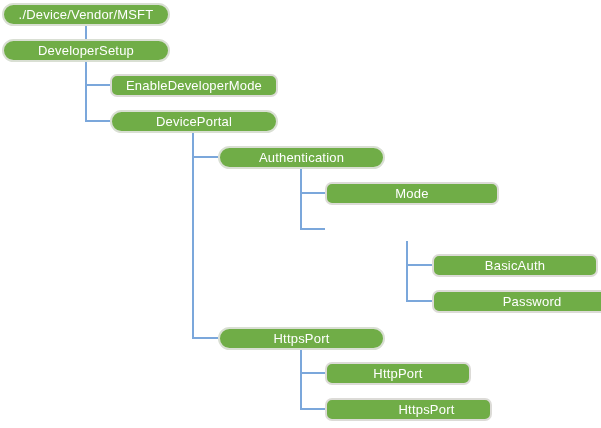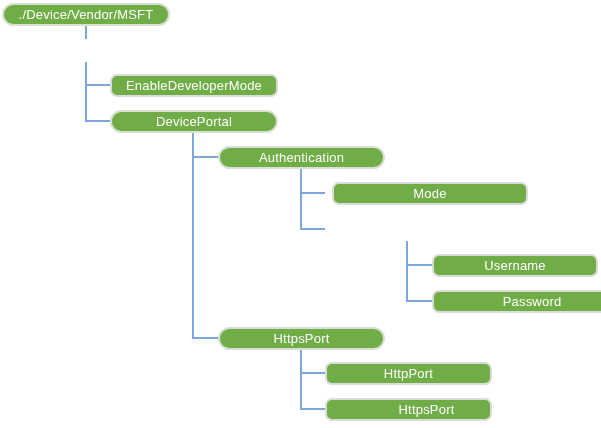--- a/index.html
+++ b/index.html
@@ -59,33 +59,34 @@
   <div class="line v" style="left:406px; top:241px; height:61px;"></div>
   <div class="line h" style="left:406px; top:264px; width:26px;"></div>
   <div class="line h" style="left:406px; top:300px; width:26px;"></div>
 
   <div class="line v" style="left:300px; top:350px; height:60px;"></div>
   <div class="line h" style="left:300px; top:372px; width:25px;"></div>
   <div class="line h" style="left:300px; top:408px; width:25px;"></div>
 
   <div class="node pill" style="left:2px; top:3px; width:168px;">./Device/Vendor/MSFT</div>
 
+  <div class="node pill" style="left:2px; top:39px; width:168px;">DeveloperSetup</div>
 
   <div class="node rect" style="left:110px; top:74px; width:168px;">EnableDeveloperMode</div>
 
   <div class="node pill" style="left:110px; top:110px; width:168px;">DevicePortal</div>
 
   <div class="node pill" style="left:218px; top:146px; width:167px;">Authentication</div>
 
-  <div class="node rect" style="left:332px; top:182px; width:196px;">Mode</div>
+  <div class="node rect" style="left:325px; top:182px; width:174px;">Mode</div>
 
 
-  <div class="node rect" style="left:432px; top:254px; width:166px;">Username</div>
+  <div class="node rect" style="left:432px; top:254px; width:166px;">BasicAuth</div>
 
   <div class="node rect" style="left:432px; top:290px; width:200px;">Password</div>
 
   <div class="node pill" style="left:218px; top:327px; width:167px;">HttpsPort</div>
 
-  <div class="node rect" style="left:325px; top:362px; width:167px;">HttpPort</div>
+  <div class="node rect" style="left:325px; top:362px; width:146px;">HttpPort</div>
 
   <div class="node rect" style="left:325px; top:398px; width:167px;padding-left:36px;">HttpsPort</div>
 
 </div>
 
 </body></html>

